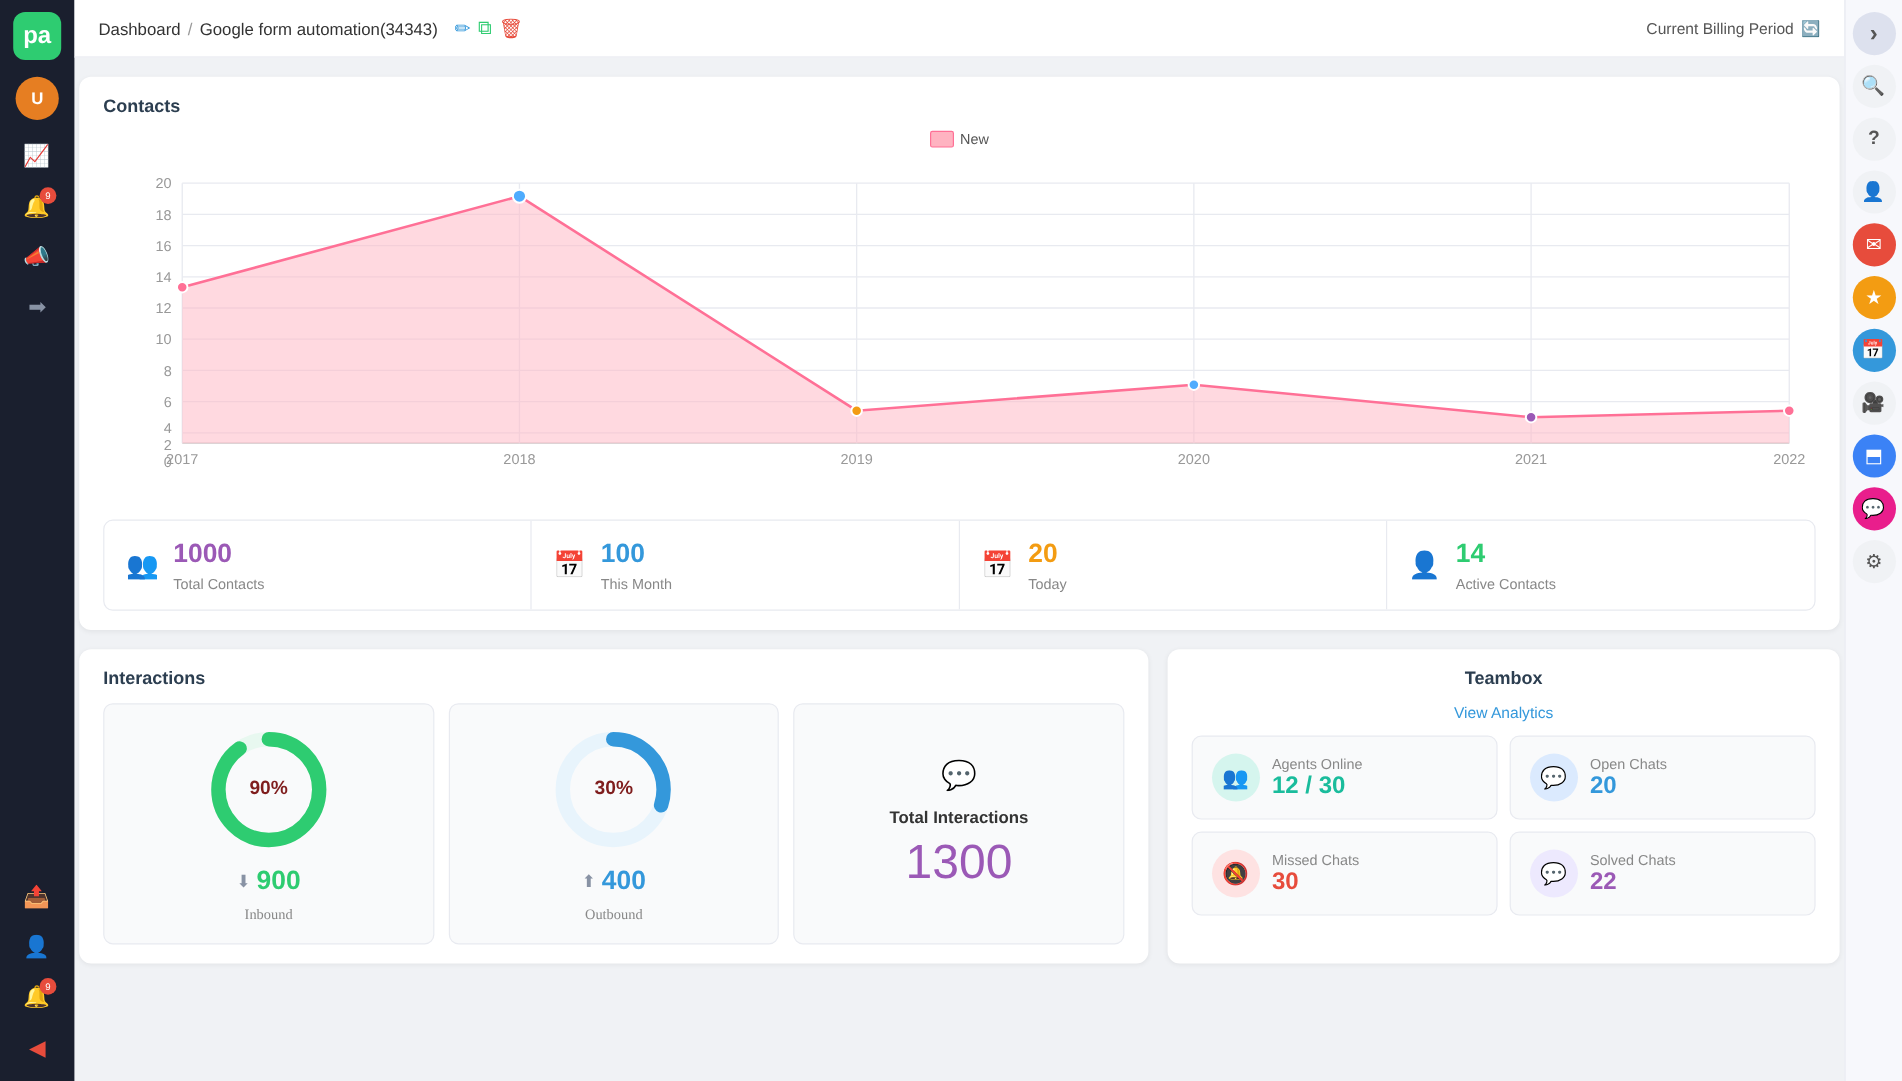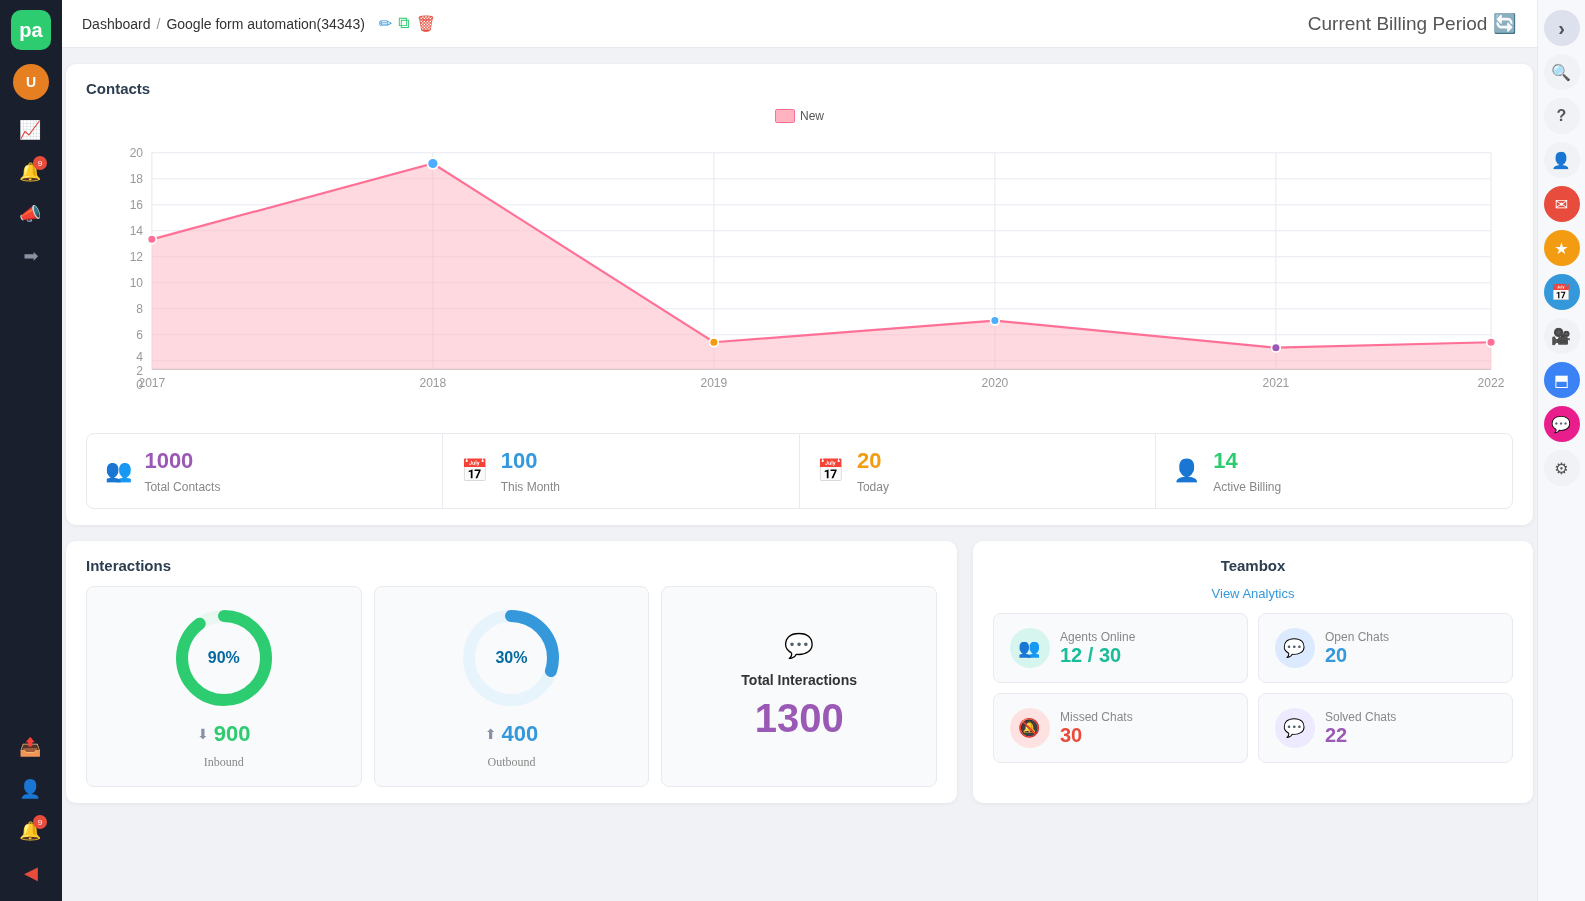--- a/index.html
+++ b/index.html
@@ -107,21 +107,21 @@
     }
     .topbar-breadcrumb .sep { color: #999; }
     .topbar-breadcrumb .active { color: #333; font-weight: 500; }
     .topbar-actions { display: flex; gap: 6px; margin-left: 6px; }
     .topbar-actions span { font-size: 16px; cursor: pointer; }
     .topbar-actions .edit-icon { color: #3498db; }
     .topbar-actions .copy-icon { color: #2ecc71; }
     .topbar-actions .delete-icon { color: #e74c3c; }
     .topbar-spacer { flex: 1; }
     .billing-period {
-      font-size: 19px; color: #555;
+      font-size: 13px; color: #555;
       display: flex; align-items: center; gap: 6px;
     }
     .billing-period .refresh-icon { color: #3498db; cursor: pointer; }
 
     
     .content {
       flex: 1;
       overflow-y: auto;
       padding: 16px 4px;
       display: flex;
@@ -231,33 +231,33 @@
     }
     .donut-svg {
       transform: rotate(-90deg);
     }
     .donut-label {
       position: absolute;
       top: 50%; left: 50%;
       transform: translate(-50%, -50%);
       font-size: 16px;
       font-weight: 700;
-      color: #0369a1;
+      color: #7f1d1d;
     }
     .interaction-number {
       font-size: 22px;
       font-weight: 700;
     }
     .interaction-number.green { color: #2ecc71; }
     .interaction-number.blue { color: #3498db; }
     .interaction-sublabel { font-size: 12px; color: #888; font-family: Liberation Serif, serif; }
     .interaction-icon { font-size: 24px; color: #777; margin-bottom: 4px; }
     .total-number {
       font-size: 40px;
-      font-weight: 700;
+      font-weight: 400;
       color: #9b59b6;
     }
 
     
     .teambox-header {
       display: flex;
       justify-content: space-between;
       align-items: center;
       margin-bottom: 12px;
       flex-direction: column;
@@ -426,21 +426,21 @@
           <span class="stat-icon">📅</span>
           <div>
             <div class="stat-value orange">20</div>
             <div class="stat-label">Today</div>
           </div>
         </div>
         <div class="stat-item">
           <span class="stat-icon">👤</span>
           <div>
             <div class="stat-value green">14</div>
-            <div class="stat-label">Active Billing</div>
+            <div class="stat-label">Active Contacts</div>
           </div>
         </div>
       </div>
     </div>
 
     <div class="bottom-section">
 
       <div class="card">
         <div class="card-title">Interactions</div>
         <div class="interactions-grid">

